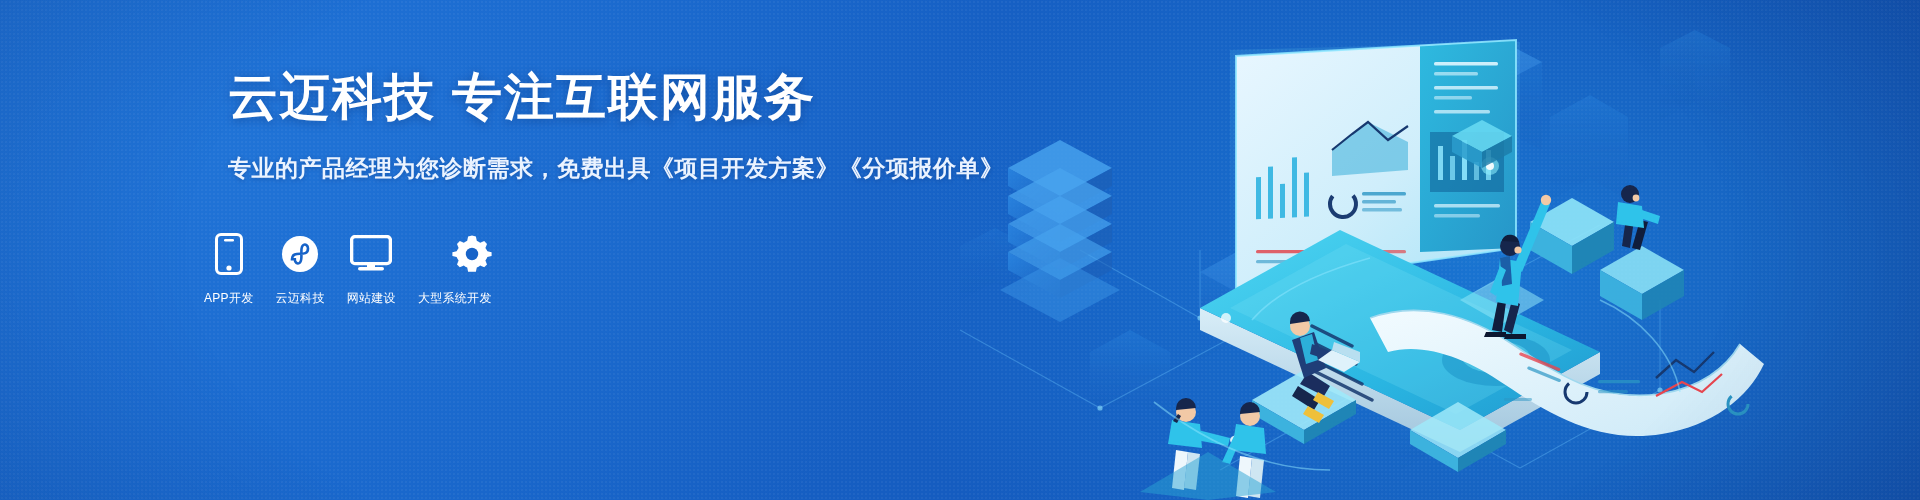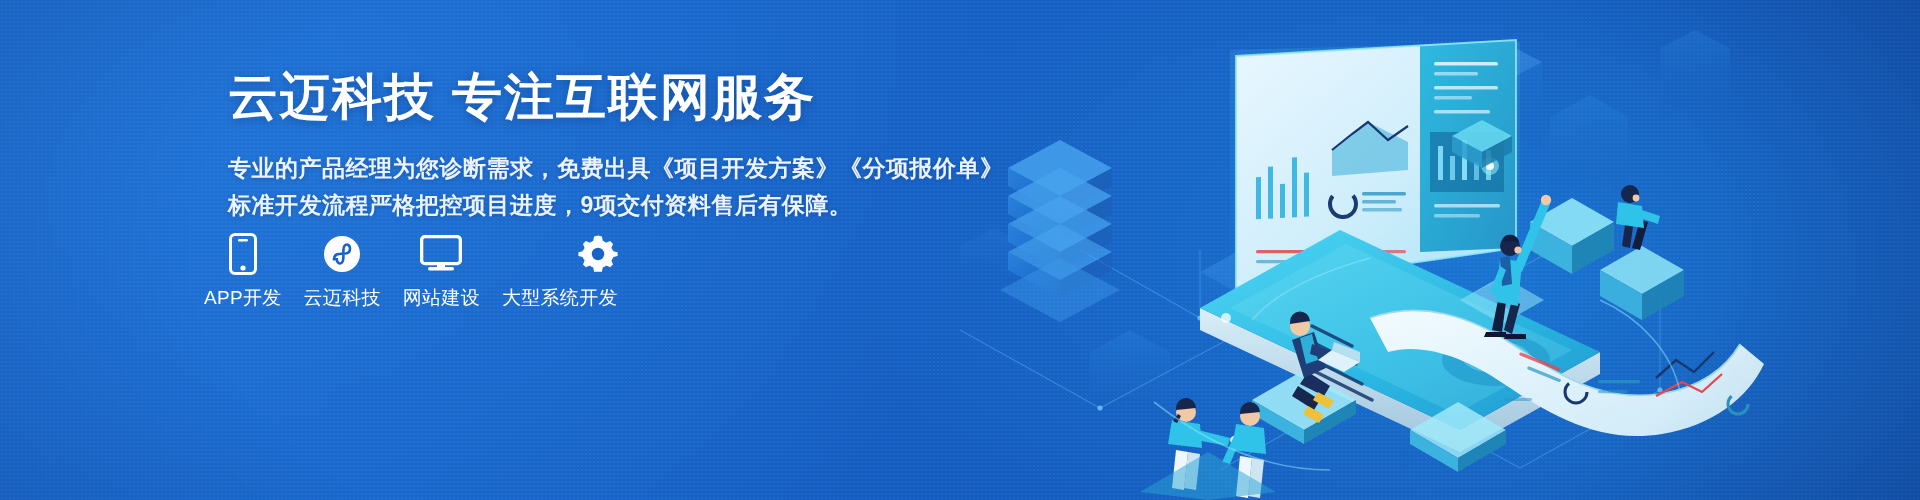--- a/index.html
+++ b/index.html
@@ -79,21 +79,21 @@
   .svc-icon {
     height: 44px;
     display: flex;
     align-items: center;
     justify-content: center;
     margin-bottom: 14px;
   }
   .svc-icon svg { display: block; }
   .svc-label {
     color: #ffffff;
-    font-size: 19px;
+    font-size: 12px;
     line-height: 16px;
     white-space: nowrap;
     letter-spacing: .3px;
   }
 
   
   #illustration {
     position: absolute;
     right: 0; top: 0;
     width: 1020px; height: 500px;
@@ -427,21 +427,20 @@
       <path d="M470,258 C420,272 376,292 352,320"></path>
     </g>
   </svg>
 
   <div id="vignette"></div>
 
   <div id="content">
     <div id="headline">云迈科技 专注互联网服务</div>
     <div id="sub">
       <div class="sub-line">专业的产品经理为您诊断需求，免费出具《项目开发方案》《分项报价单》</div>
-      <div class="sub-line">标准开发流程严格把控项目进度，9项交付资料售后有保障。</div>
     </div>
   </div>
 
   <div id="services">
 
     <div class="service">
       <span class="svc-icon">
         <svg width="28" height="42" viewBox="0 0 28 42">
           <rect x="1.5" y="1.5" width="25" height="39" rx="4.5" fill="none" stroke="#ffffff" stroke-width="3"></rect>
           <rect x="9" y="6" width="10" height="2.6" rx="1.3" fill="#ffffff"></rect>

